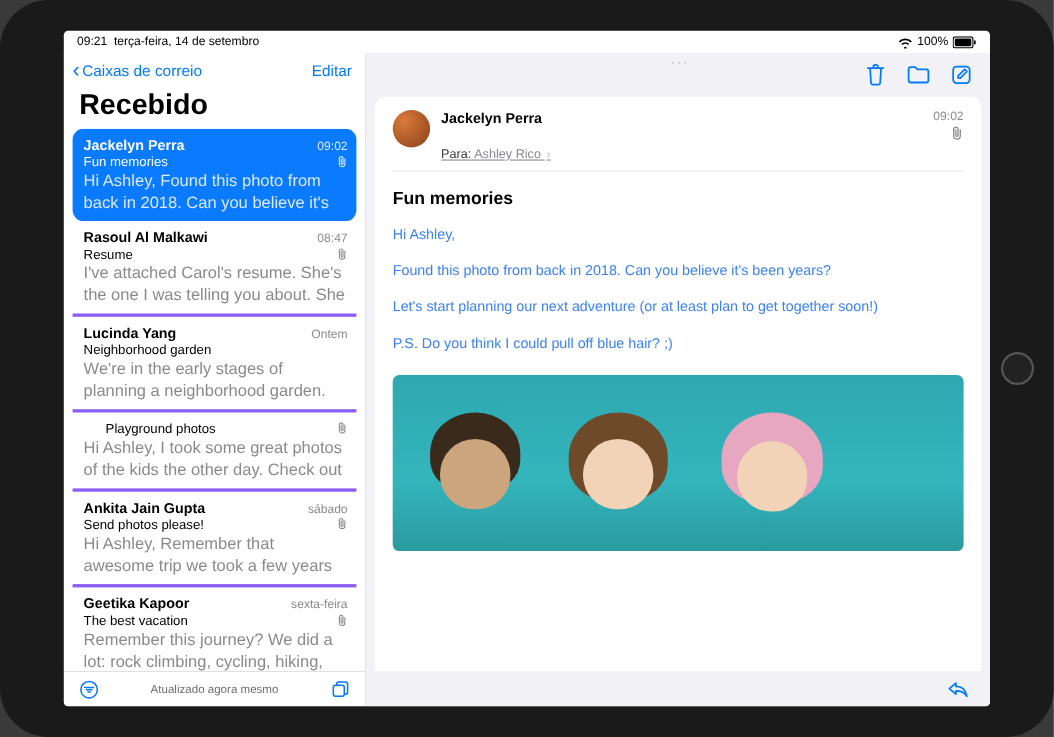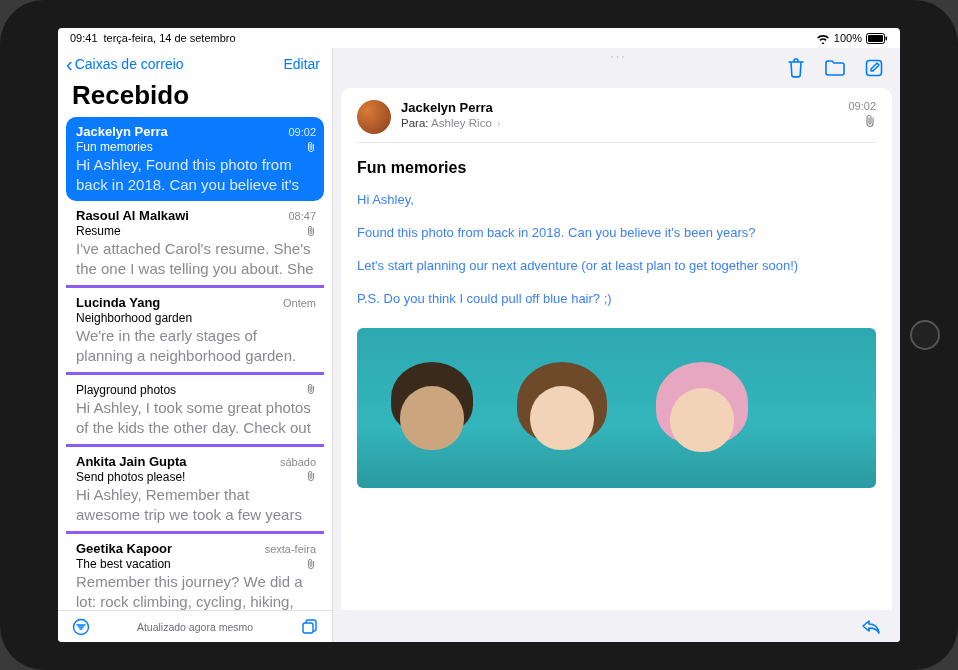--- a/index.html
+++ b/index.html
@@ -159,21 +159,21 @@
     border-bottom:1px solid #e6e6e6;
     padding-bottom:8px;
   }
   .avatar {
     width:34px; height:34px; border-radius:50%;
     background: radial-gradient(circle at 30% 30%, #d97b3a, #8b3e1a);
     flex-shrink:0;
   }
   .hdr-text { flex:1; }
   .hdr-sender { font-size:13px; font-weight:600; }
-  .hdr-to { font-size:11.5px; color:#8a8a8e; margin-top:2px;}
+  .hdr-to { font-size:11.5px; color:#8a8a8e; margin-top:20px;text-decoration:underline;}
   .hdr-to .to-label { color:#3a3a3c; }
   .hdr-to .chev { font-size:11px; color:#c0c0c4; margin-left:2px;}
   .hdr-meta { text-align:right; font-size:11px; color:#8a8a8e;}
   .hdr-meta .clip { font-size:12px; color:#8a8a8e; display:block; margin-top:2px;}
   .msg-subject-main {
     font-size:16px; font-weight:700; padding:16px 0 14px 0;
   }
   .msg-body { font-size:13px; color:#3b82f6; line-height:1.45; }
   .msg-body p { margin-bottom:14px; }
   .photo {
@@ -221,21 +221,21 @@
 </style>
 </head>
 <body>
 
 <div class="device">
   <div class="home-btn"></div>
   <div class="screen">
 
     <div class="status-bar">
       <div class="status-left">
-        <span>09:41</span>
+        <span>09:21</span>
         <span>terça-feira, 14 de setembro</span>
       </div>
       <div class="status-right">
         <span class="wifi-icon">
           <svg width="14" height="11" viewBox="0 0 14 11">
               <path d="M7 9.5a1.2 1.2 0 100 2.4 1.2 1.2 0 000-2.4zM3.4 6.8a5.2 5.2 0 017.2 0l-1.2 1.2a3.5 3.5 0 00-4.8 0zM1 4.4a8.6 8.6 0 0112 0L11.8 5.6a6.9 6.9 0 00-9.6 0z" fill="#000"></path>
             </svg>
         </span>
         <span>100%</span>
         <span class="batt-icon">
@@ -302,21 +302,21 @@
               </div>
               <div class="msg-subject">
                 <div style="display: flex; justify-content: space-between; align-items: flex-start;">
                   <span>Neighborhood garden</span>
                 </div>
               </div>
               <div class="msg-preview">We're in the early stages of planning a neighborhood garden. Each family would…</div>
             </div>
             <div class="msg-item">
               <div class="msg-subject">
-                <div style="display: flex; justify-content: space-between; align-items: flex-start;">
+                <div style="display: flex; justify-content: space-between; align-items: flex-start; margin-left: 20px;">
                   <span>Playground photos</span>
                   <span class="attach-clip">
                     <svg width="10" height="12" viewBox="0 0 12 14">
                       <path d="M9 4v5.5a3 3 0 11-6 0V3.5a2 2 0 114 0v5.5a1 1 0 11-2 0V4" fill="none" stroke="#8a8a8e" stroke-width="1.2" stroke-linecap="round"></path>
                     </svg>
                   </span>
                 </div>
               </div>
               <div class="msg-preview">Hi Ashley, I took some great photos of the kids the other day. Check out that smile!</div>
             </div>

